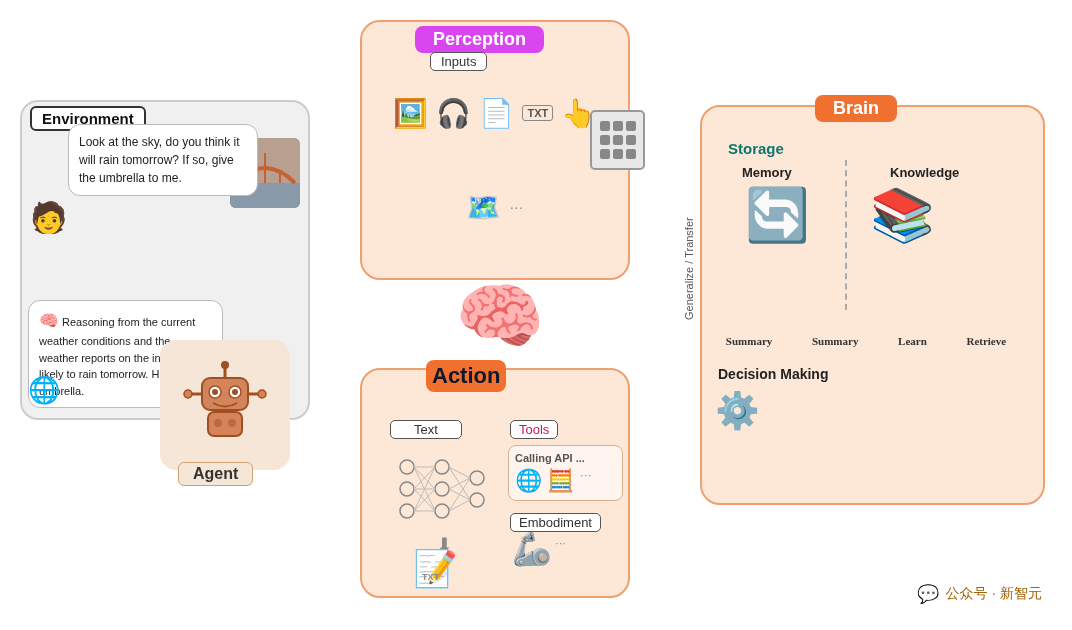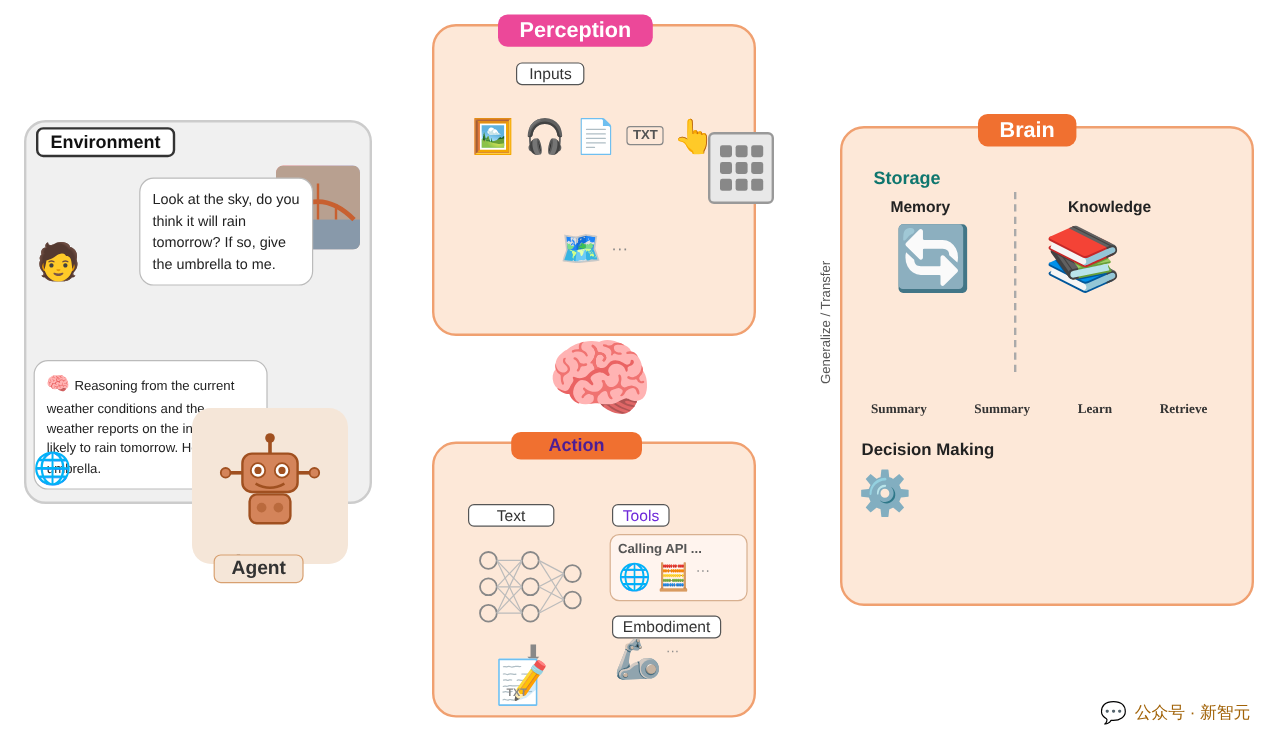--- a/index.html
+++ b/index.html
@@ -41,30 +41,29 @@
       padding: 2px 10px;
       font-weight: bold;
       font-size: 15px;
       color: #111;
     }
 
     
     .speech-bubble-user {
       position: absolute;
       left: 68px;
-      top: 148px;
-      width: 145px;
+      top: 124px;
+      width: 190px;
       background: #fff;
       border: 1.5px solid #bbb;
       border-radius: 12px;
       padding: 8px 10px;
       font-size: 12px;
       color: #222;
       line-height: 1.5;
-      margin-left: 48px;
     }
 
     
     .speech-bubble-agent {
       position: absolute;
       left: 28px;
       top: 300px;
       width: 195px;
       background: #fff;
       border: 1.5px solid #bbb;
@@ -137,22 +136,22 @@
       width: 270px;
       height: 260px;
       background: #fde8d8;
       border-radius: 20px;
       border: 2px solid #f0a070;
     }
 
     .perception-label {
       position: absolute;
       left: 415px;
-      top: 12px;
-      background: #ec4899;
+      top: 26px;
+      background: #d946ef;
       color: #fff;
       border-radius: 8px;
       padding: 3px 18px;
       font-weight: bold;
       font-size: 18px;
     }
 
     .inputs-label {
       position: absolute;
       left: 430px;
@@ -175,25 +174,25 @@
       background: #fde8d8;
       border-radius: 20px;
       border: 2px solid #f0a070;
     }
 
     .action-label {
       position: absolute;
       left: 426px;
       top: 360px;
       background: #f07030;
-      color: #4c1d95;
+      color: #0f172a;
       border-radius: 8px;
-      padding: 3px 31px;
-      font-weight: bold;
-      font-size: 15px;
+      padding: 3px 6px;
+      font-weight: bold;
+      font-size: 22px;
     }
 
     
     .brain-box {
       position: absolute;
       left: 700px;
       top: 105px;
       width: 345px;
       height: 400px;
       background: #fde8d8;
@@ -299,21 +298,21 @@
 
     .action-tools-label {
       position: absolute;
       left: 510px;
       top: 420px;
       border: 1.5px solid #555;
       background: #fff;
       border-radius: 5px;
       padding: 1px 8px;
       font-size: 13px;
-      color: #6d28d9;
+      color: #be185d;
     }
 
     .action-embodiment-label {
       position: absolute;
       left: 510px;
       top: 500px;
       border: 1.5px solid #555;
       background: #fff;
       border-radius: 5px;
       padding: 1px 8px;

